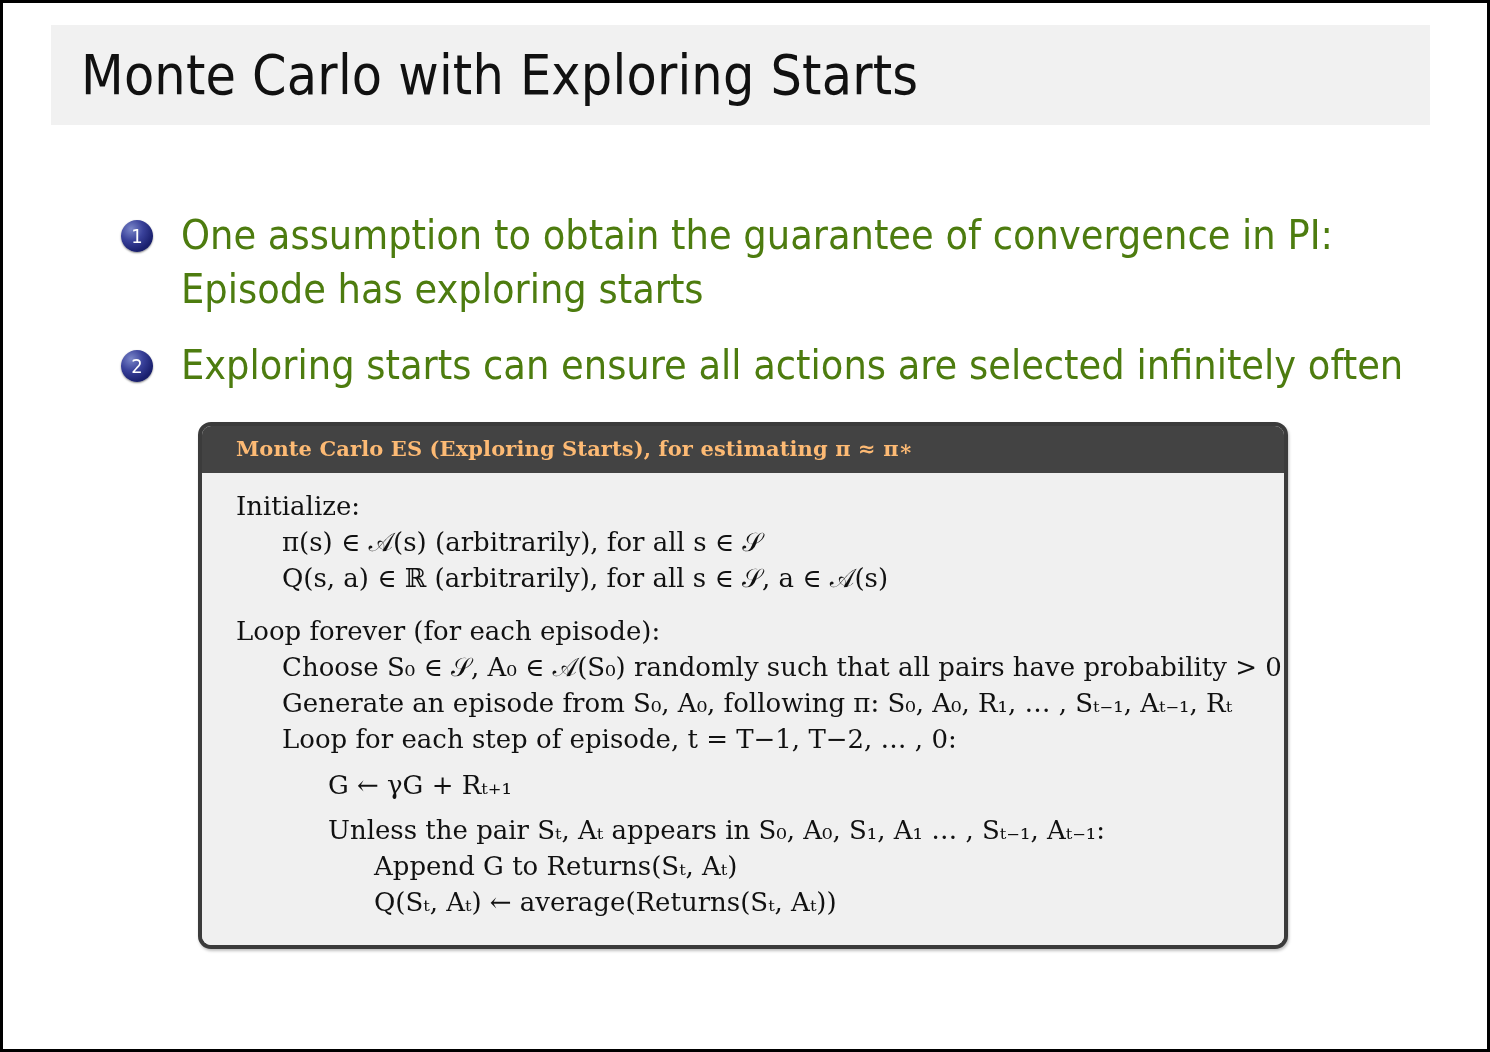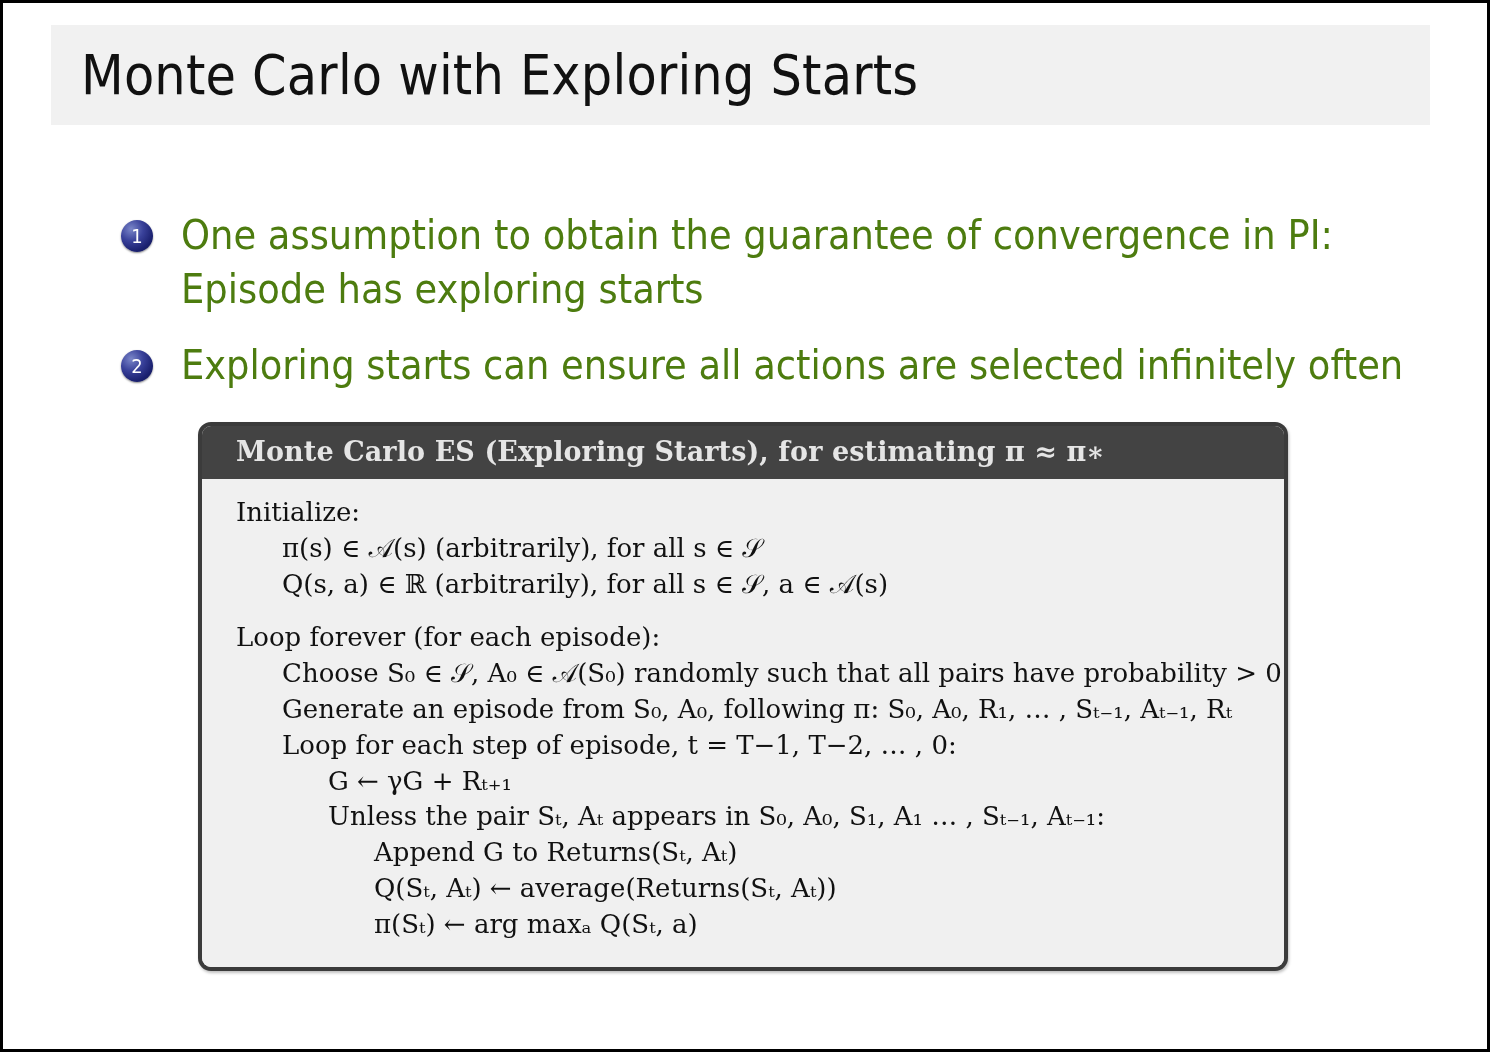--- a/index.html
+++ b/index.html
@@ -86,43 +86,43 @@
     width: 1090px;
     border: 4px solid #3b3b3b;
     border-radius: 13px;
     background: #f0f0f0;
     box-sizing: border-box;
     overflow: hidden;
     box-shadow: 1px 2px 3px rgba(0,0,0,0.25);
   }
   .algo-header {
     background: #434343;
-    color: #e5e5e5;
+    color: #fdba74;
     padding: 10px 0 12px 34px;
     font-family: "DejaVu Serif", "Liberation Serif", serif;
     font-weight: bold;
-    font-size: 27px;
+    font-size: 21px;
     letter-spacing: 0.1px;
     white-space: nowrap;
   }
   .algo-body {
     background: #f0f0f0;
     padding: 16px 0 24px 0;
     font-family: "DejaVu Serif", "Liberation Serif", serif;
     font-size: 26px;
     color: #111111;
     line-height: 1.30;
   }
   .code-line {
     white-space: nowrap;
     padding: 1px 0 1px 34px;
   }
   .ind-0  { padding-left: 34px;  }
   .ind-1  { padding-left: 80px;  }
-  .ind-2  { padding-left: 126px; }
+  .ind-2  { padding-left: 126px; margin-top: 10px; }
   .ind-3  { padding-left: 172px; }
   .gap    { height: 18px; }
 </style>
 </head>
 <body>
 
 <div class="slide">
 
   <div class="title-band">
     <div class="title-text">Monte Carlo with Exploring Starts</div>
@@ -153,18 +153,17 @@
       <div class="gap"></div>
 
       <div class="code-line ind-0">Loop forever (for each episode):</div>
       <div class="code-line ind-1">Choose S₀ ∈ 𝒮, A₀ ∈ 𝒜(S₀) randomly such that all pairs have probability &gt; 0</div>
       <div class="code-line ind-1">Generate an episode from S₀, A₀, following π: S₀, A₀, R₁, … , Sₜ₋₁, Aₜ₋₁, Rₜ</div>
       <div class="code-line ind-1">Loop for each step of episode, t = T−1, T−2, … , 0:</div>
       <div class="code-line ind-2">G ← γG + Rₜ₊₁</div>
       <div class="code-line ind-2">Unless the pair Sₜ, Aₜ appears in S₀, A₀, S₁, A₁ … , Sₜ₋₁, Aₜ₋₁:</div>
       <div class="code-line ind-3">Append G to Returns(Sₜ, Aₜ)</div>
       <div class="code-line ind-3">Q(Sₜ, Aₜ) ← average(Returns(Sₜ, Aₜ))</div>
-      <div class="code-line ind-3">π(Sₜ) ← arg maxₐ Q(Sₜ, a)</div>
 
     </div>
   </div>
 
 </div>
 
 </body></html>

